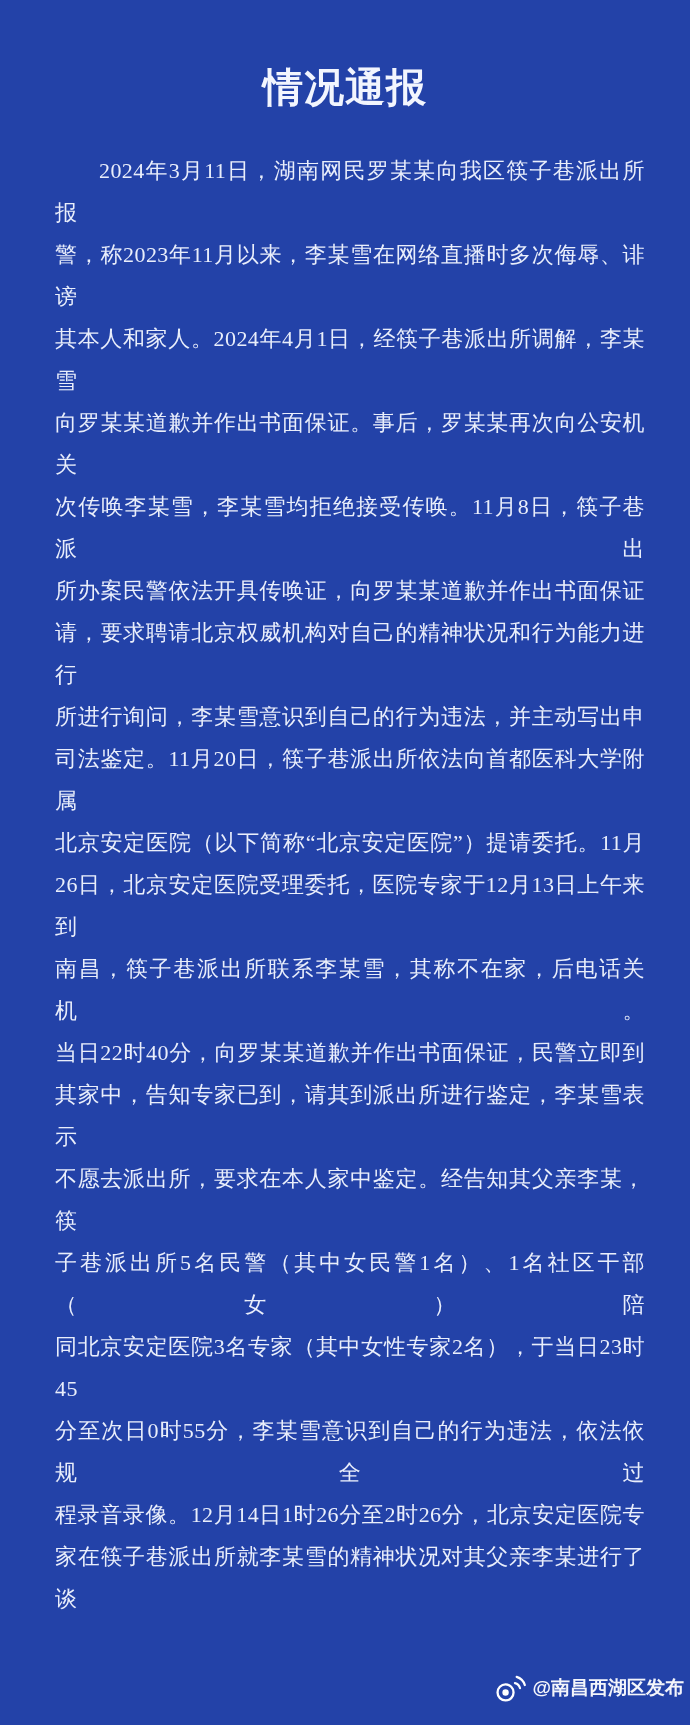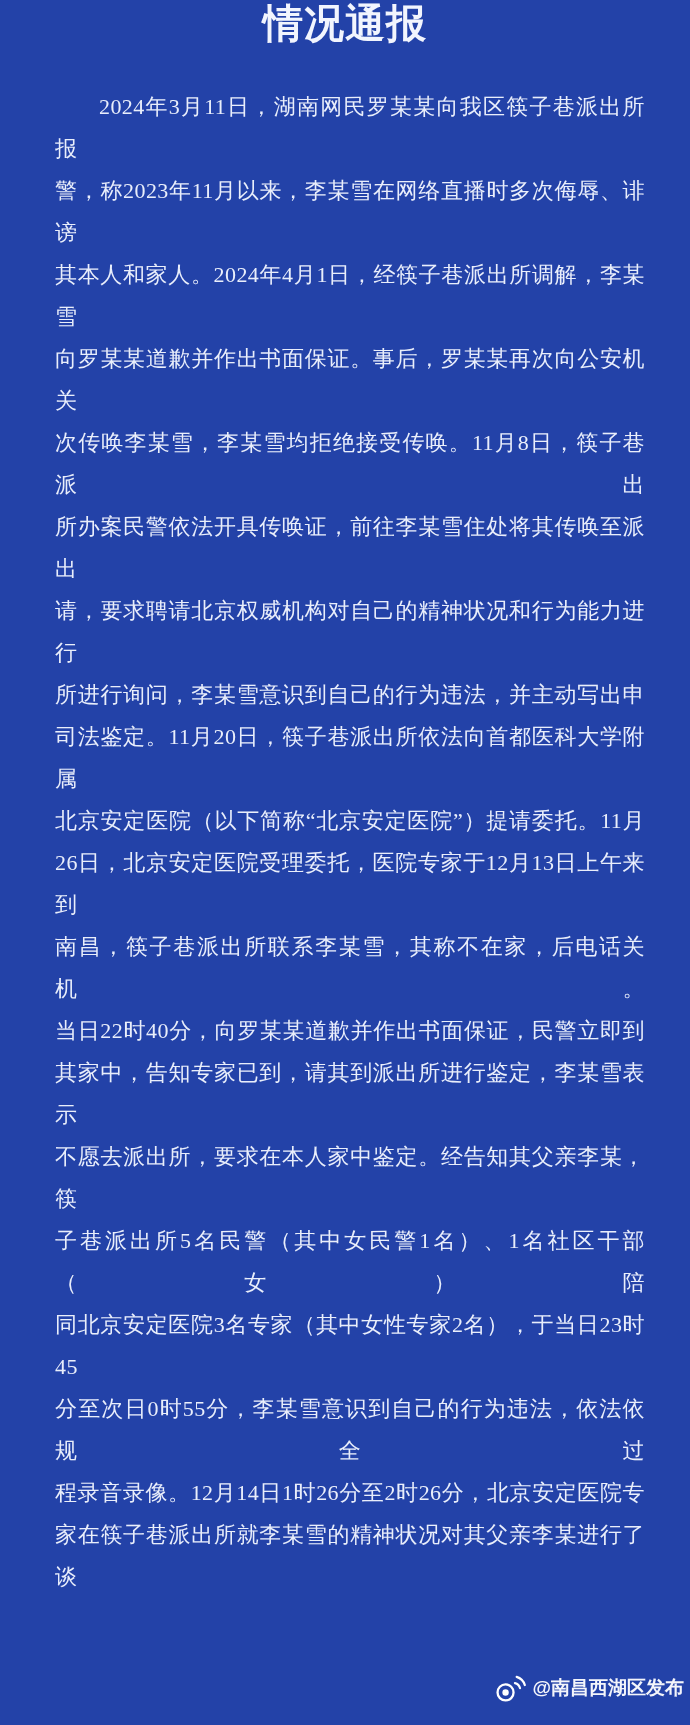--- a/index.html
+++ b/index.html
@@ -8,20 +8,21 @@
     width: 690px;
     height: 1725px;
     margin: 0 auto;
     background: #2342a8;
     color: #e9eefb;
     font-family: "Liberation Serif", "DejaVu Serif", serif;
     overflow: hidden;
   }
   .title {
     margin: 0;
+    padding-top: 64px;
     text-align: center;
     font-size: 40px;
     line-height: 48px;
     font-weight: 700;
     letter-spacing: 1px;
     color: #f2f5fe;
   }
   .body {
     margin-top: 38px;
     padding: 0 45px 0 55px;
@@ -55,21 +56,21 @@
 <div class="page">
 
   <h1 class="title">情况通报</h1>
 
   <div class="body">
       <div class="body-line">2024年3月11日，湖南网民罗某某向我区筷子巷派出所报</div>
       <div class="body-line">警，称2023年11月以来，李某雪在网络直播时多次侮辱、诽谤</div>
       <div class="body-line">其本人和家人。2024年4月1日，经筷子巷派出所调解，李某雪</div>
       <div class="body-line">向罗某某道歉并作出书面保证。事后，罗某某再次向公安机关</div>
       <div class="body-line">次传唤李某雪，李某雪均拒绝接受传唤。11月8日，筷子巷派出</div>
-      <div class="body-line">所办案民警依法开具传唤证，前往李某雪住处将其传唤至派出</div>
+      <div class="body-line">所办案民警依法开具传唤证，向罗某某道歉并作出书面保证</div>
       <div class="body-line">请，要求聘请北京权威机构对自己的精神状况和行为能力进行</div>
       <div class="body-line">所进行询问，李某雪意识到自己的行为违法，并主动写出申</div>
       <div class="body-line">司法鉴定。11月20日，筷子巷派出所依法向首都医科大学附属</div>
       <div class="body-line">北京安定医院（以下简称“北京安定医院”）提请委托。11月</div>
       <div class="body-line">26日，北京安定医院受理委托，医院专家于12月13日上午来到</div>
       <div class="body-line">南昌，筷子巷派出所联系李某雪，其称不在家，后电话关机。</div>
       <div class="body-line">当日22时40分，向罗某某道歉并作出书面保证，民警立即到</div>
       <div class="body-line">其家中，告知专家已到，请其到派出所进行鉴定，李某雪表示</div>
       <div class="body-line">不愿去派出所，要求在本人家中鉴定。经告知其父亲李某，筷</div>
       <div class="body-line">子巷派出所5名民警（其中女民警1名）、1名社区干部（女）陪</div>

